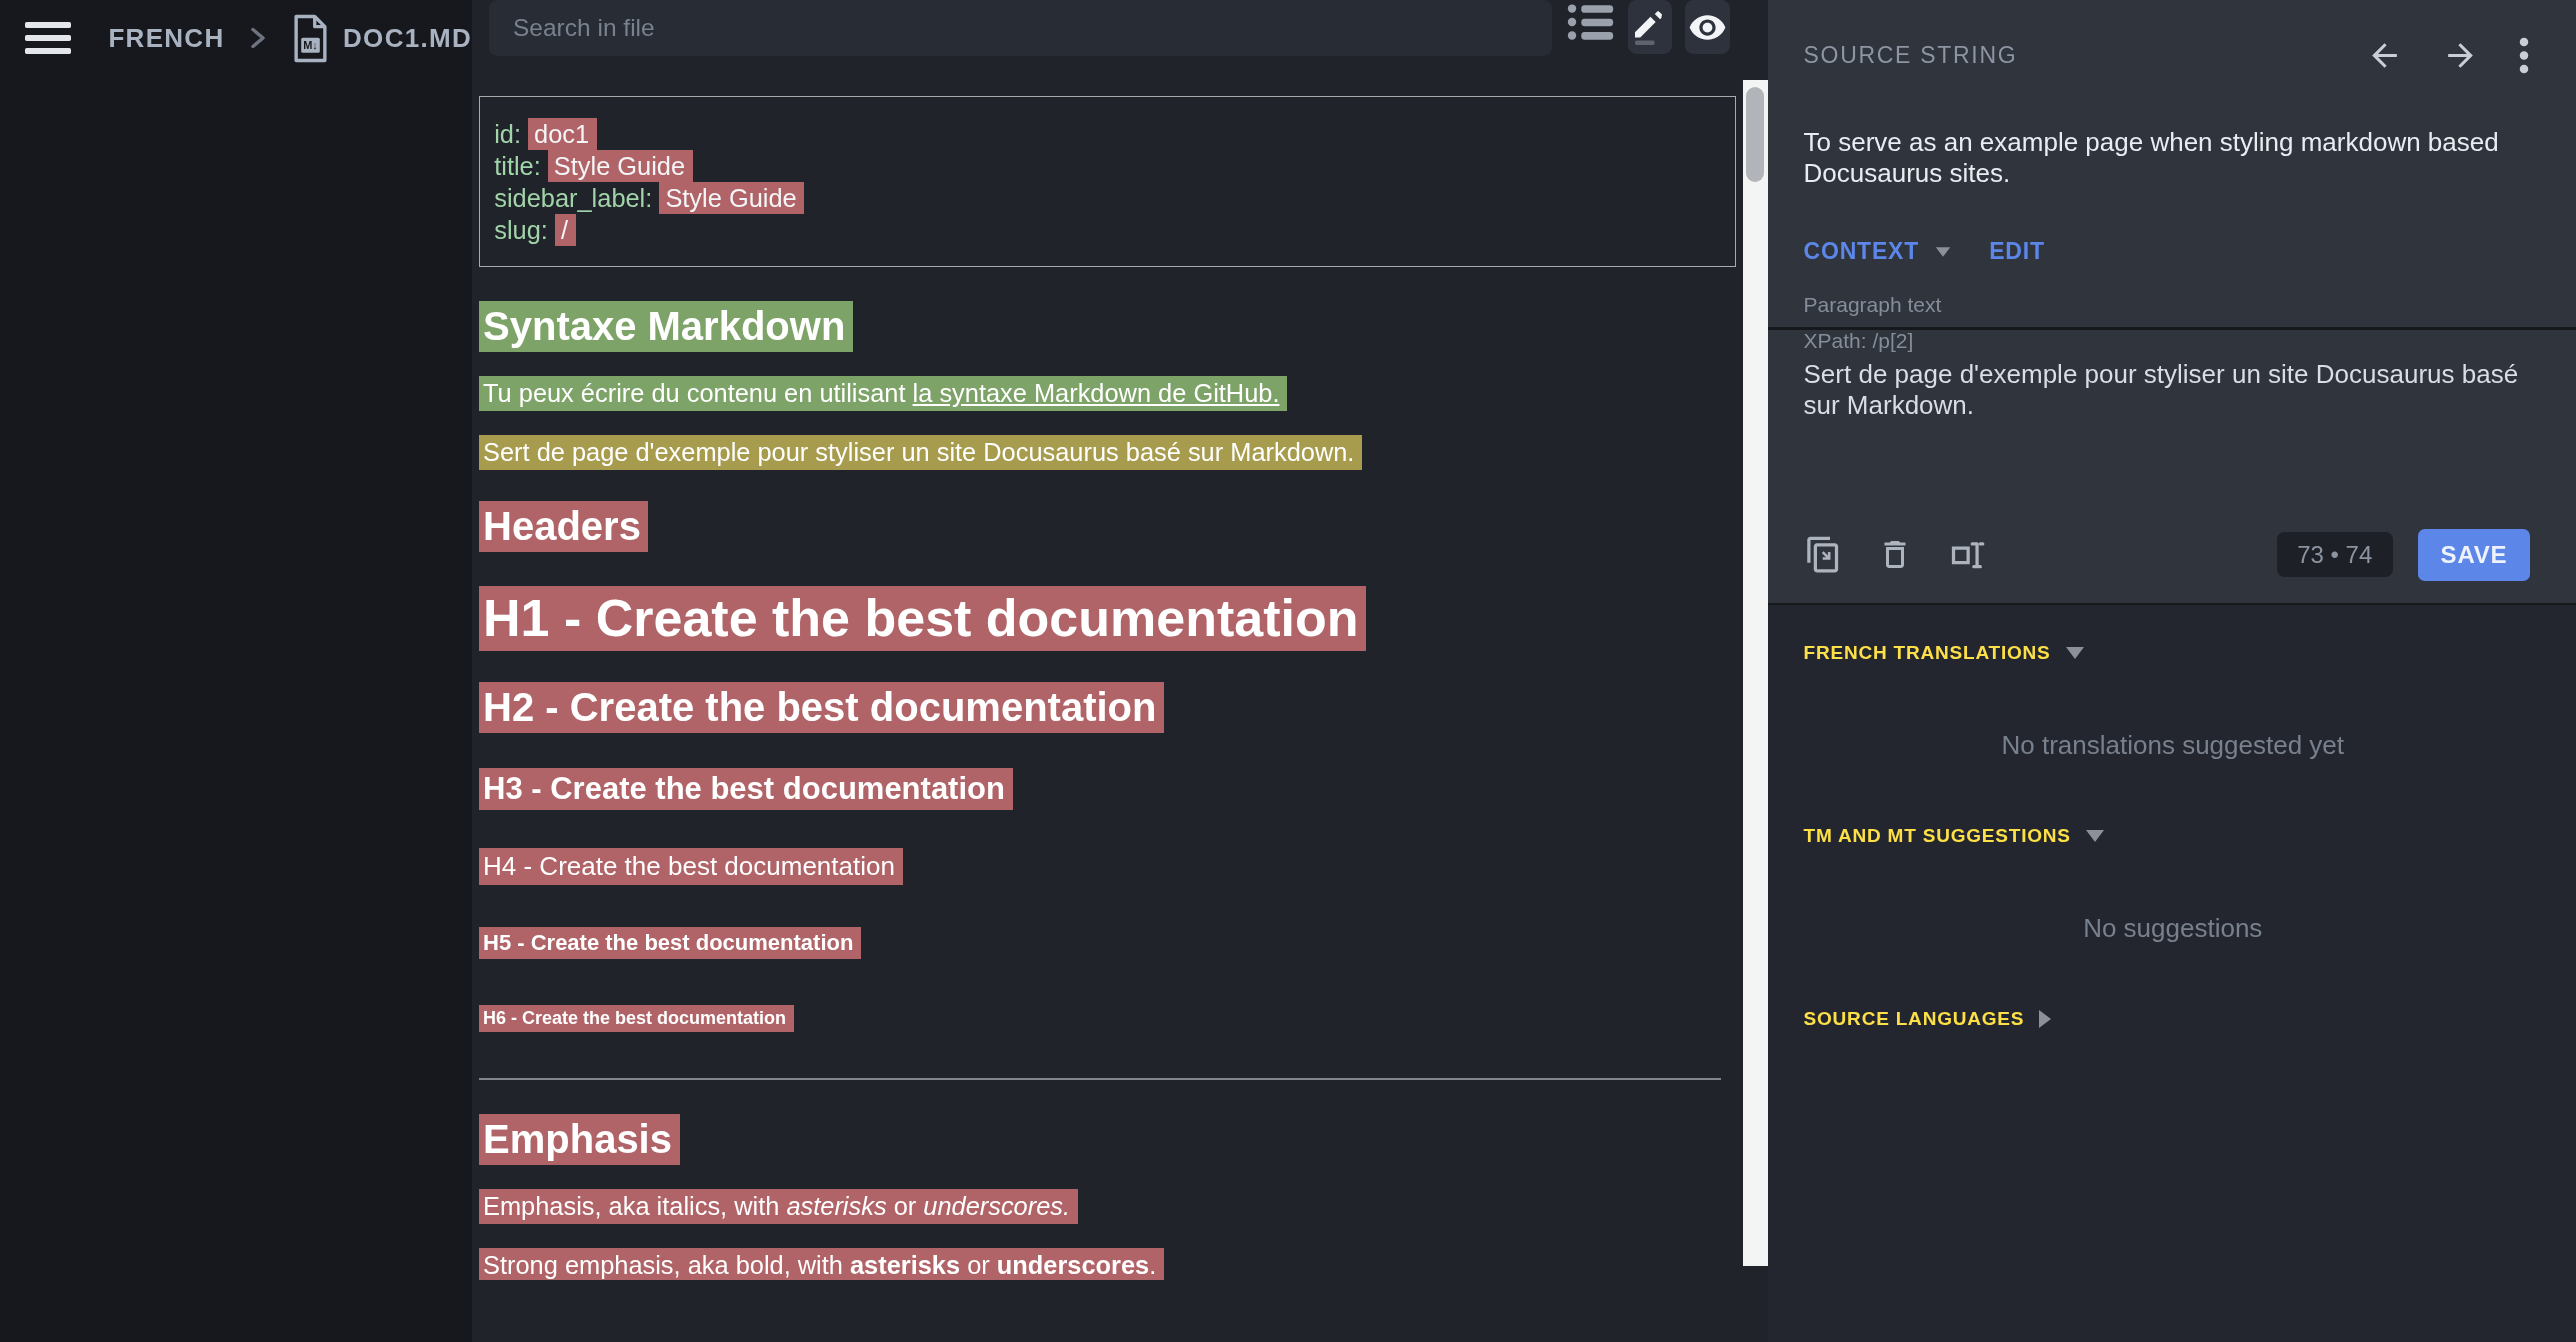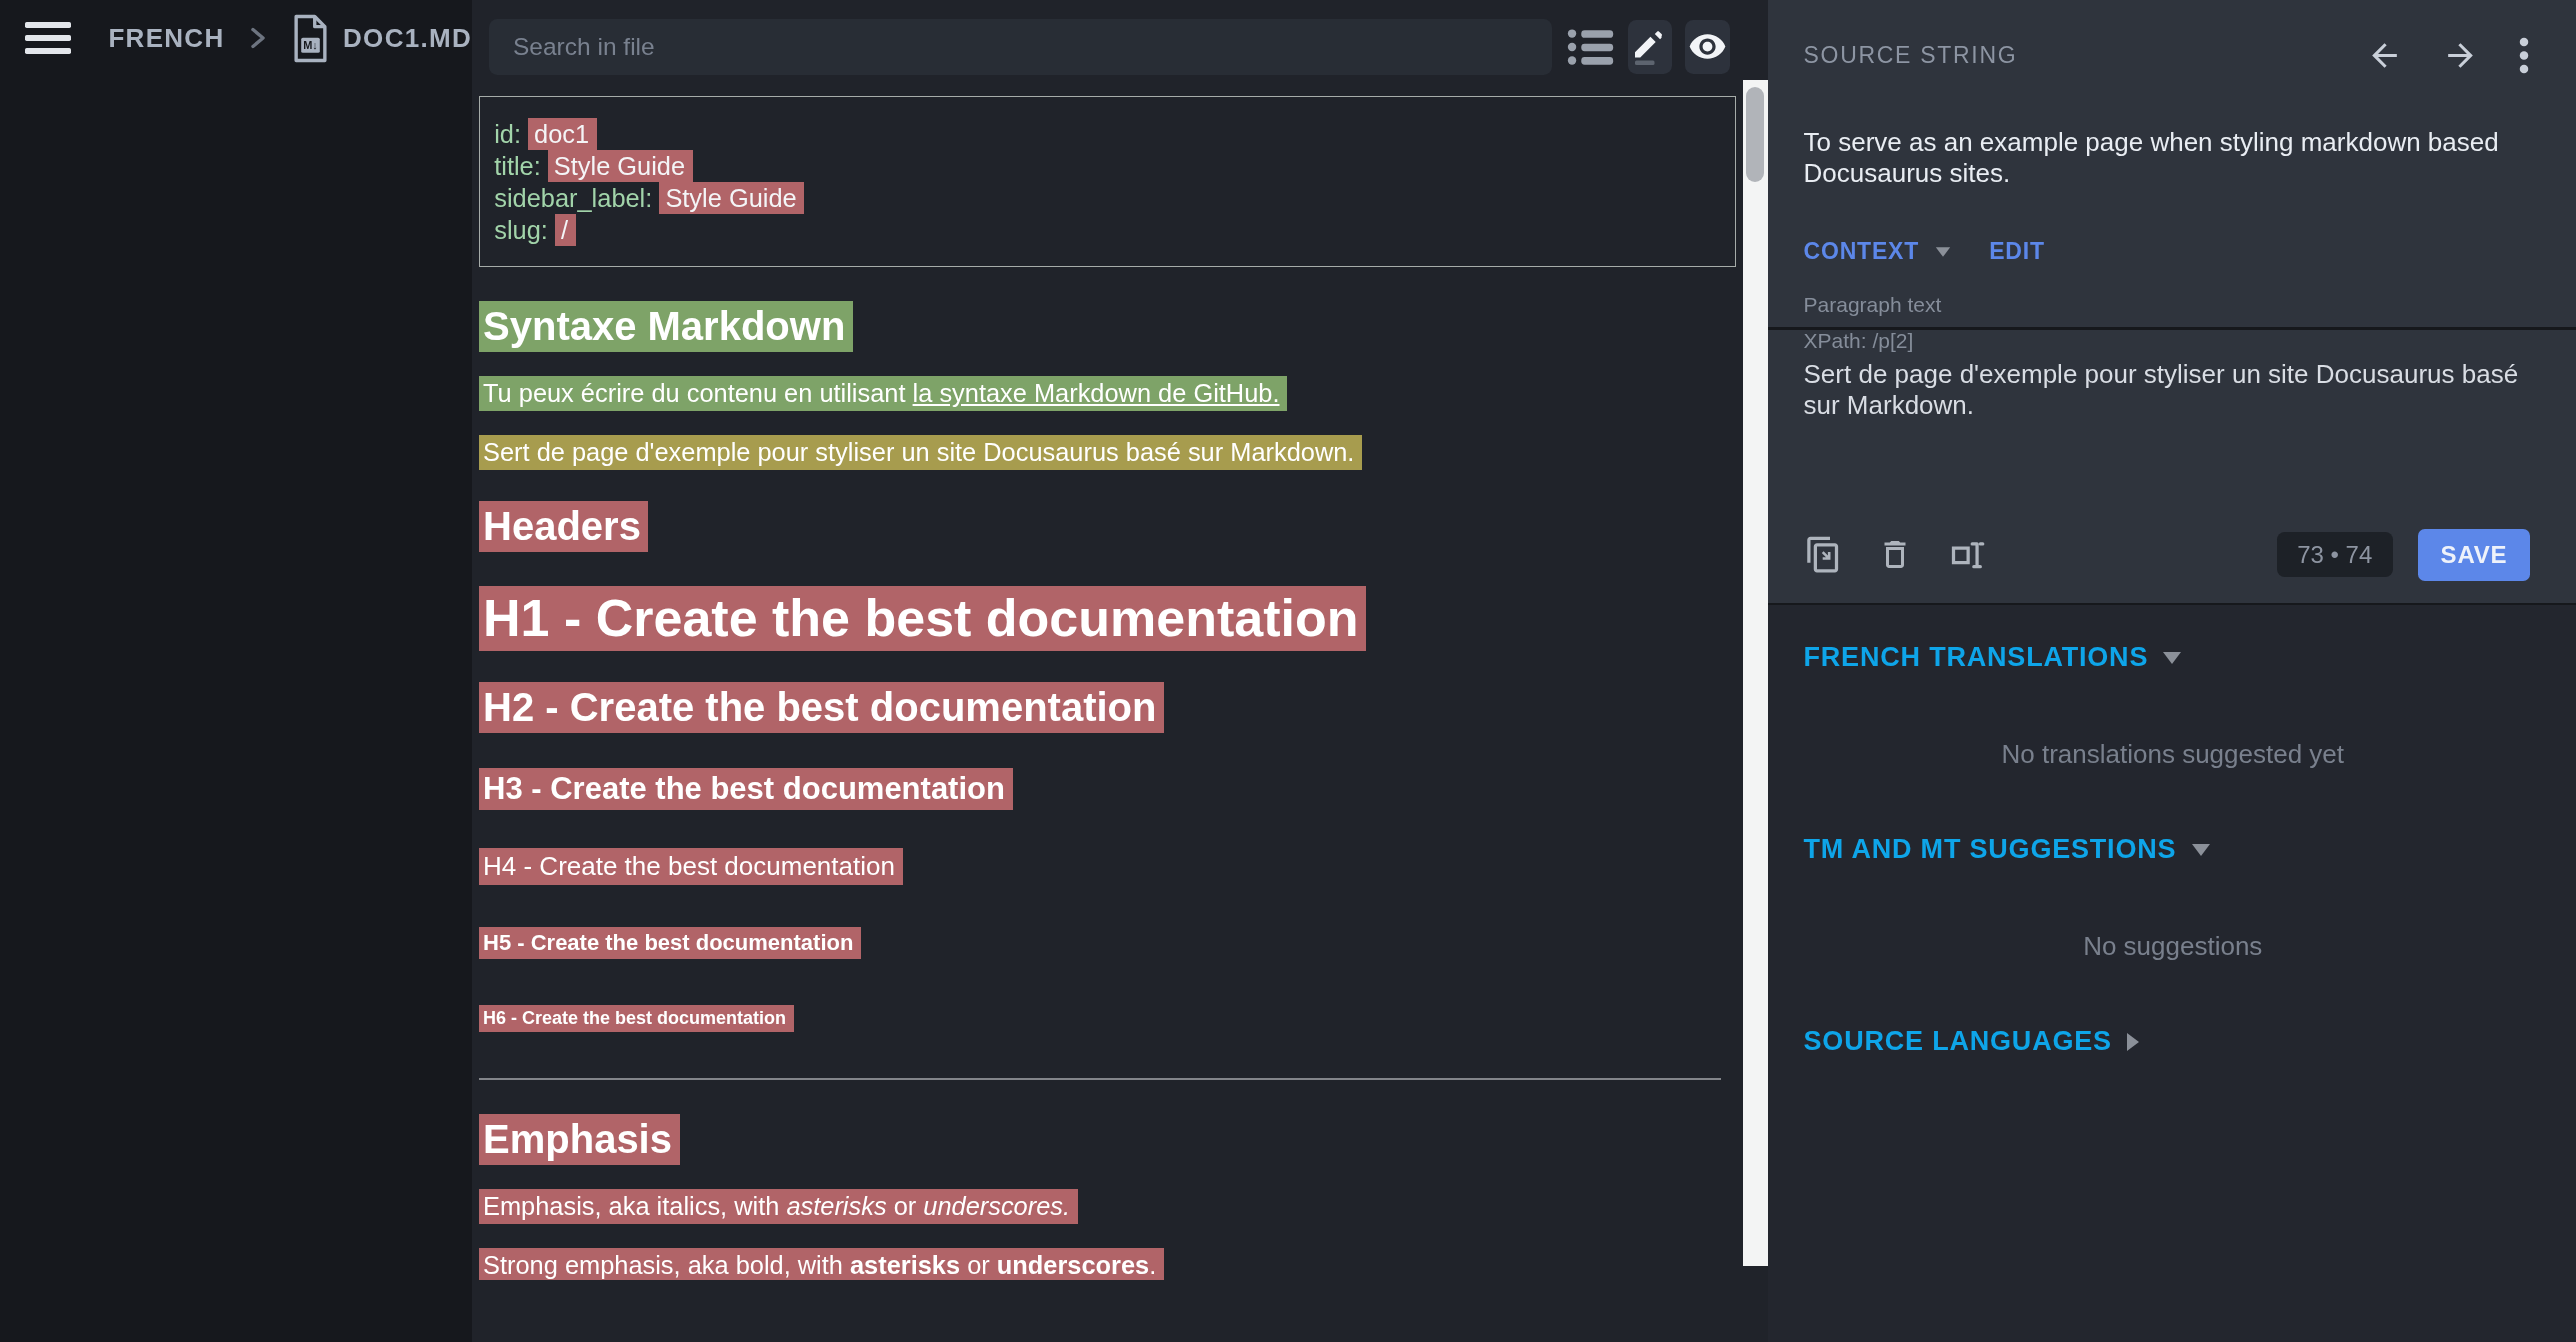--- a/index.html
+++ b/index.html
@@ -19,21 +19,21 @@
   .breadcrumb { display:flex; align-items:center; margin-left:37px; }
   .crumb { font-size:26px; font-weight:700; letter-spacing:1.3px; color:#a9b2c0; cursor:pointer; }
   .crumb-chevron { margin:0 22px; display:flex; }
   .file-ic { margin-right:13.5px; display:flex; }
 
   
   .main { flex:1; display:flex; min-height:0; }
 
   
   .left-panel { width:1271px; flex:none; background:#20232a; display:flex; flex-direction:column; overflow:hidden; }
-  .search-row { height:93px; flex:none; display:flex; align-items:center; padding:0 13.5px 0 17px; }
+  .search-row { height:93px; flex:none; display:flex; align-items:flex-start; padding:0 13.5px 0 17px; }
   .search-input {
     width:1063px; height:56px; flex:none;
     background:#282d35; border:none; border-radius:8.5px;
     color:#cfd5de; font-size:24.5px; padding:0 24px;
     font-family:"Liberation Sans", sans-serif; outline:none;
   }
   .search-input::placeholder { color:#79818f; }
   .icon-btn { background:none; border:none; padding:0; margin-left:15.2px; display:flex; align-items:center; justify-content:center; cursor:pointer; }
   .sq-btn { width:54px; height:54px; background:#2d323c; border-radius:8.5px; margin-left:13.5px; }
 
@@ -91,21 +91,21 @@
   .counter { background:#1d2127; border-radius:7.6px; padding:8.5px 20.3px; font-size:24px; color:#8d94a1; }
   .save-btn {
     margin-left:25.4px; margin-right:12px; width:112px; height:52px;
     background:#5c87e9; border:none; border-radius:6.8px;
     color:#eef2fa; font-size:24px; font-weight:700; letter-spacing:0.8px;
     font-family:"Liberation Sans", sans-serif; cursor:pointer;
   }
 
   .suggestions-section { flex:1; background:#23262e; padding:37px 34px 0 36px; display:flex; flex-direction:column; }
   .sec-header { display:flex; align-items:center; gap:15.2px; cursor:pointer; }
-  .sec-label { font-size:27px; font-weight:700; letter-spacing:0.8px; color:#0ea5e9; }
+  .sec-label { font-size:19px; font-weight:700; letter-spacing:0.8px; color:#fde047; }
   .empty-msg { text-align:center; font-size:26px; color:#79808d; }
   .gap-a { margin-top:66px; }
   .gap-b { margin-top:64px; }
 
   .tri-down { width:0; height:0; border-left:9.3px solid transparent; border-right:9.3px solid transparent; border-top:12px solid #8b9099; display:inline-block; }
   .tri-right { width:0; height:0; border-top:9.3px solid transparent; border-bottom:9.3px solid transparent; border-left:12px solid #8b9099; display:inline-block; }
 </style>
 </head>
 <body>
 

